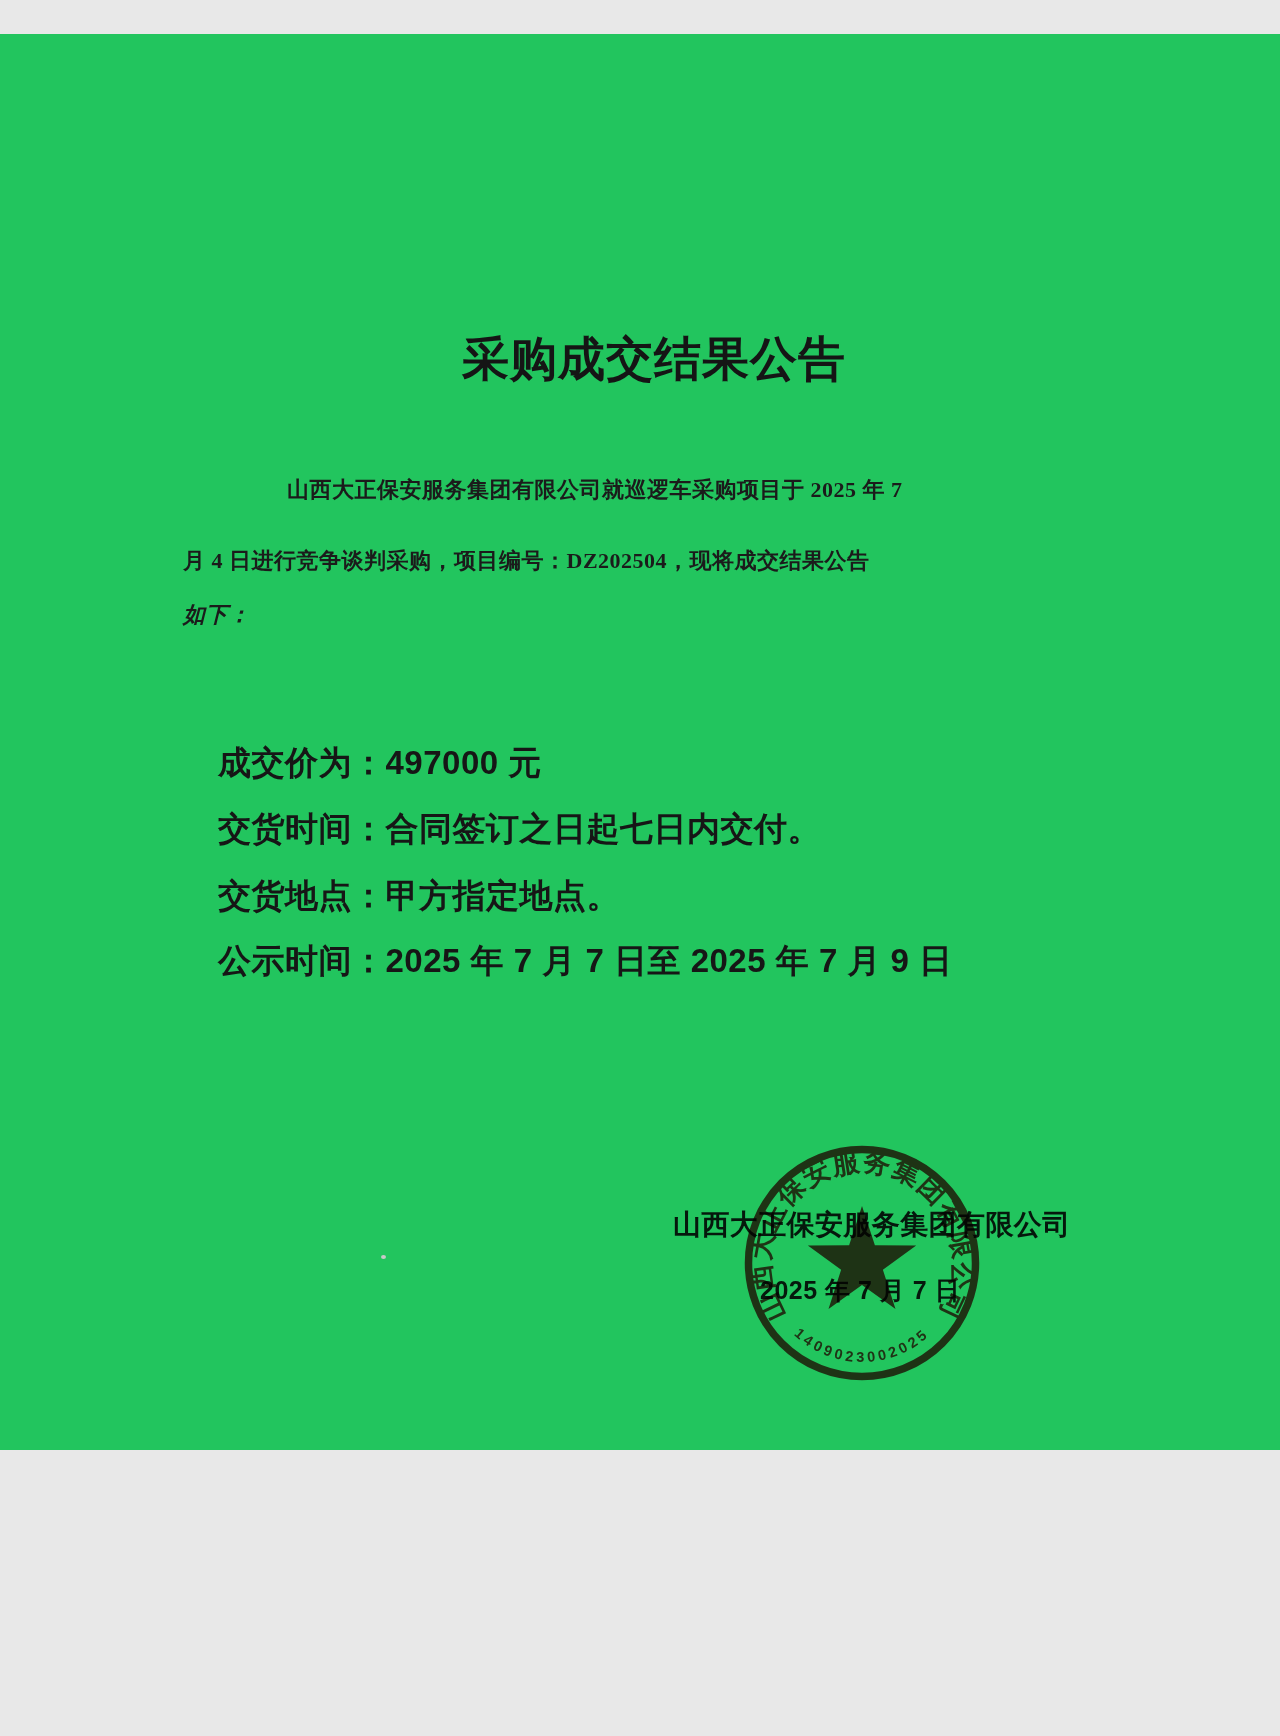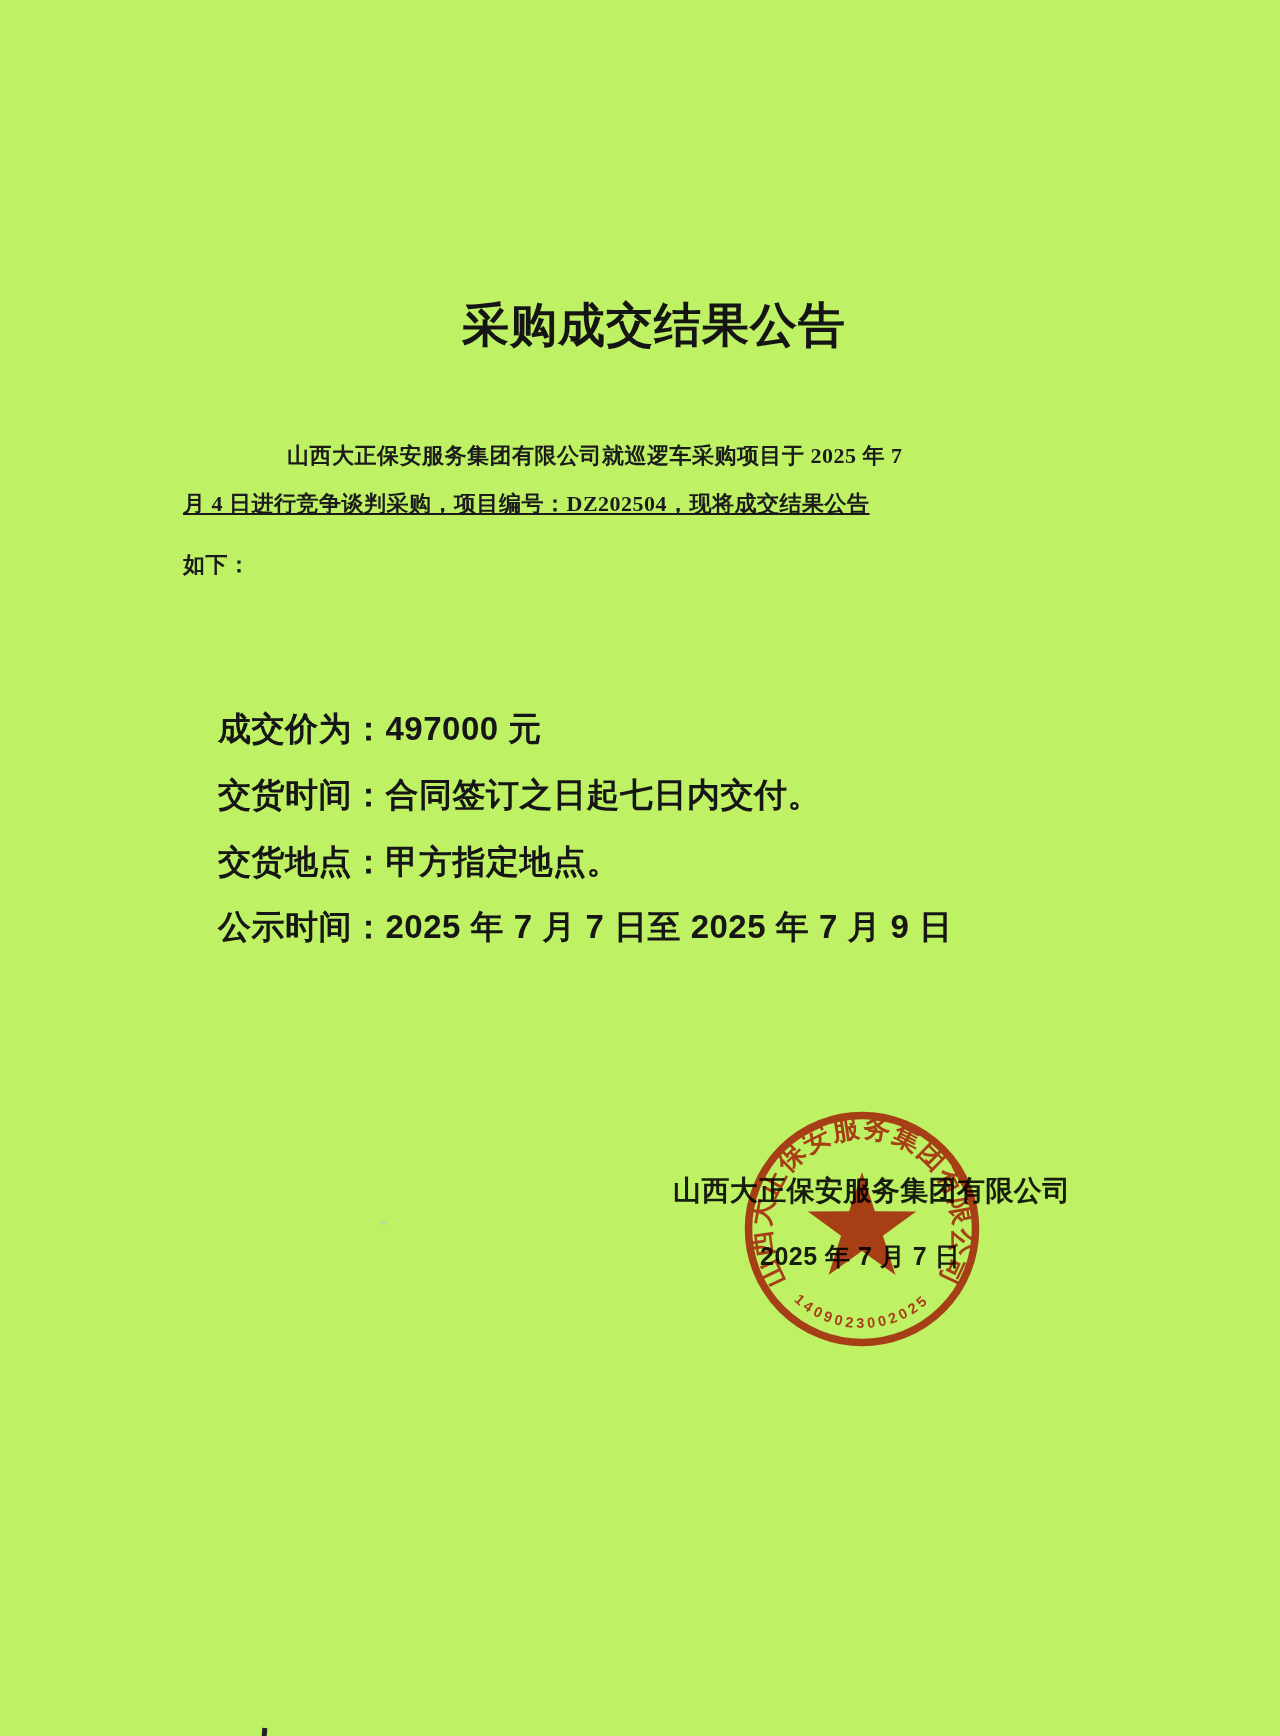--- a/index.html
+++ b/index.html
@@ -1,24 +1,25 @@
 <!DOCTYPE html>
 <html><head>
 <meta charset="utf-8">
 <style>
   * { margin: 0; padding: 0; box-sizing: border-box; }
   html, body { background: #e8e8e8; }
   .page {
     position: relative;
     width: 1280px;
-    height: 1736px;
-    background: #bef264;
+    height: 1416px;
+    background: #22c55e;
     overflow: hidden;
     font-family: "Liberation Serif", "DejaVu Serif", serif;
     color: #1b1b1b;
+    margin-top: 34px;
   }
   .doc-title {
     position: absolute;
     top: 294px;
     left: 0;
     width: 1280px;
     text-align: center;
     transform: translateX(14px);
     font-size: 47px;
     font-weight: 700;
@@ -27,22 +28,22 @@
   }
   .body-line {
     position: absolute;
     font-size: 22px;
     font-weight: 600;
     letter-spacing: 0.5px;
     white-space: nowrap;
     color: #1b1b1b;
   }
   .p-line1 { top: 441px; left: 287px; }
-  .p-line2 { top: 489px; left: 183px; text-decoration: underline; }
-  .p-line3 { top: 550px; left: 183px; }
+  .p-line2 { top: 512px; left: 183px; }
+  .p-line3 { top: 566px; left: 183px; font-style: italic; }
   .item-line {
     position: absolute;
     left: 218px;
     font-size: 33px;
     font-weight: 700;
     font-family: "Liberation Sans", "DejaVu Sans", sans-serif;
     letter-spacing: 0.5px;
     white-space: nowrap;
     color: #161616;
   }

